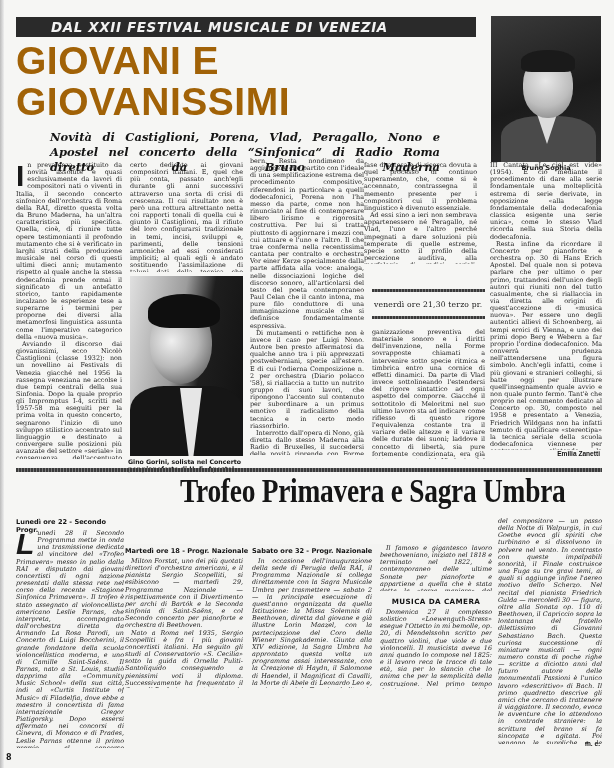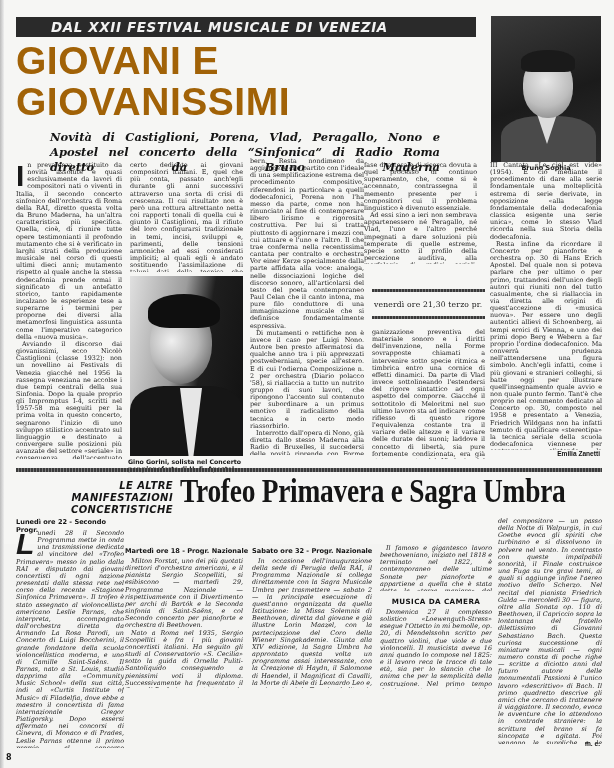--- a/index.html
+++ b/index.html
@@ -100,24 +100,20 @@
   </div>
 
   <div class="abs col" style="left:490px; top:162px; width:112px; height:288px;">
     <p class="noindent">III Cantata «Le ciel est vide» (1954). E ciò mediante il procedimento di dare alla serie fondamentale una molteplicità estrema di serie derivate, in opposizione «alla legge fondamentale della dodecafonia classica esigente una serie unica», come lo stesso Vlad ricorda nella sua Storia della dodecafonia.</p>
     <p>Resta infine da ricordare il Concerto per pianoforte e orchestra op. 30 di Hans Erich Apostel. Del quale non si poteva parlare che per ultimo o per primo, trattandosi dell'unico degli autori qui riuniti non del tutto casualmente, che si riallaccia in via diretta alle origini di quest'accezione di «musica nuova». Per essere uno degli autentici allievi di Schoenberg, ai tempi eroici di Vienna, e uno dei primi dopo Berg e Webern a far proprio l'ordine dodecafonico. Ma converrà prudenza nell'attendersene una figura simbolo. Anch'egli infatti, come i più giovani e stranieri colleghi, si batte oggi per illustrare quell'insegnamento quale avvio e non quale punto fermo. Tant'è che proprio nel commento dedicato al Concerto op. 30, composto nel 1958 e presentato a Venezia, Friedrich Wildgans non ha infatti temuto di qualificare «stereotipa» la tecnica seriale della scuola dodecafonica viennese per contrapporvi, s'intende, la costante ricerca compiuta da Apostel di più libere desunzioni. Solista nella cantata di Porena sarà il contralto Sophia van Sante, e, nel lavoro di Apostel, Gino Gorini.</p>
   </div>
   <div class="abs sign" style="left:490px; top:450px; width:110px;">Emilia Zanetti</div>
 
   <div class="abs rule" style="left:16px; top:468px; width:586px; height:4px;"></div>
 
-  <div class="abs kicker2">
-    <div>LE ALTRE MANIFESTAZIONI</div>
-    <div>CONCERTISTICHE</div>
-  </div>
   <div class="abs headline2">Trofeo Primavera e Sagra Umbra</div>
 
   <div class="abs sched2" style="left:16px; top:518px; width:110px;">Lunedì ore 22 - Secondo Progr.</div>
   <div class="abs col it" style="left:16px; top:530px; width:108px; height:218px;">
     <p class="noindent"><span class="dropcap">L</span><span>unedì 28 il Secondo Programma mette in onda una trasmissione dedicata al vincitore del «Trofeo Primavera» messo in palio dalla RAI e disputato dai giovani concertisti di ogni nazione presentati dalla stessa rete nel corso della recente «Stagione Sinfonica Primavera». Il trofeo è stato assegnato al violoncellista americano Leslie Parnas, che interpreta, accompagnato dall'orchestra diretta da Armando La Rosa Parodi, un Concerto di Luigi Boccherini, il grande fondatore della scuola violoncellistica moderna, e uno di Camille Saint-Saëns. Il Parnas, nato a St. Louis, studiò dapprima alla «Community Music School» della sua città, indi al «Curtis Institute of Music» di Filadelfia, dove ebbe a maestro il concertista di fama internazionale Gregor Piatigorsky. Dopo essersi affermato nei concorsi di Ginevra, di Monaco e di Prades, Leslie Parnas ottenne il primo premio al concorso internazionale «Pablo Casals» svoltosi a Parigi nel 1957.</span></p>
   </div>
 
   <div class="abs sched2" style="left:125px; top:547px; width:125px;">Martedì ore 18 - Progr. Nazionale</div>
   <div class="abs col it" style="left:125px; top:558px; width:118px; height:130px;">
     <p>Milton Forstat, uno dei più quotati direttori d'orchestra americani, e il pianista Sergio Scopelliti, si esibiscono — martedì 29, Programma Nazionale — rispettivamente con il Divertimento per archi di Bartók e la Seconda sinfonia di Saint-Saëns, e col Secondo concerto per pianoforte e orchestra di Beethoven.</p>

